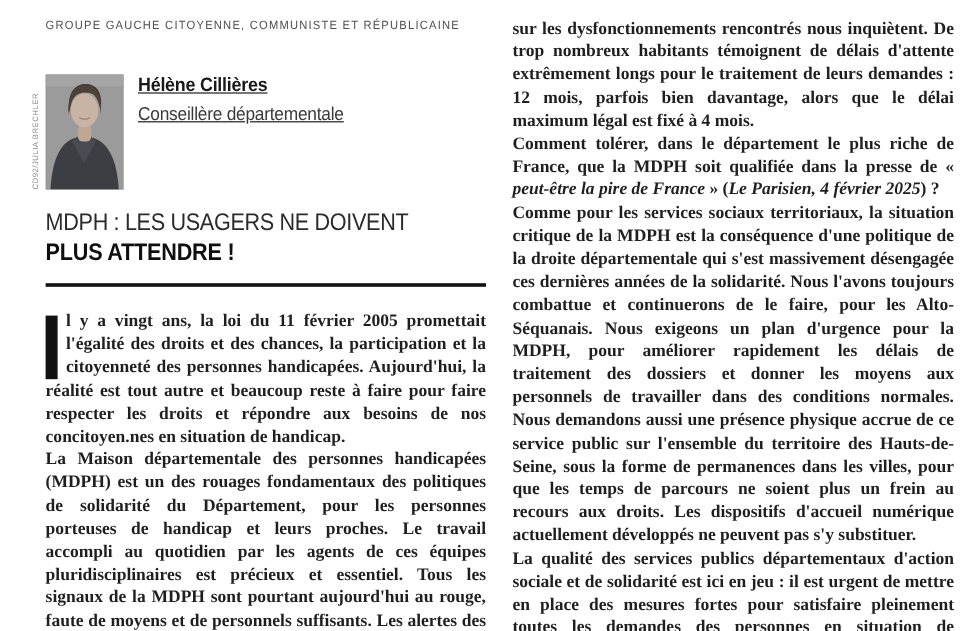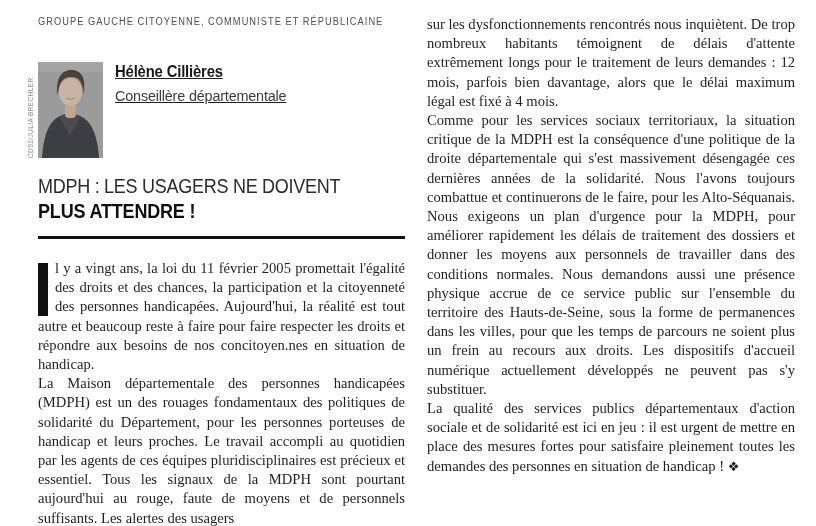--- a/index.html
+++ b/index.html
@@ -53,21 +53,21 @@
     transform:scaleX(0.90);transform-origin:0 0;line-height:24px;margin-top:1px;
   }
   .rule{position:absolute;top:236px;left:0;width:367px;height:3px;background:#121212;}
   .body-left{position:absolute;top:259px;left:0;width:367px;}
 
   
   .col-right{position:absolute;left:427px;top:15px;width:368px;}
 
   
   .body-para{
-    margin:0;font-size:14.6px;line-height:19.2px;text-align:justify;color:#1f1f1f;
+    margin:0;font-size:14.6px;line-height:19.2px;text-align:justify;color:#1f1f1f;font-weight:bold;
   }
   .body-para .it{font-style:italic;}
   .dropcap{
     float:left;width:10px;height:53px;background:#111;color:transparent;
     overflow:hidden;margin:4px 7px 0 0;
   }
   .endmark{font-style:normal;font-size:13px;color:#111;letter-spacing:0;}
 </style>
 </head>
 <body>
@@ -112,17 +112,18 @@
     <div class="rule"></div>
 
     <div class="body-left" id="body-left">
         <p class="body-para"><span class="dropcap">I</span><span>l y a vingt ans, la loi du 11 février 2005 promettait l'égalité des droits et des chances, la participation et la citoyenneté des personnes handicapées. Aujourd'hui, la réalité est tout autre et beaucoup reste à faire pour faire respecter les droits et répondre aux besoins de nos concitoyen.nes en situation de handicap.</span></p>
         <p class="body-para"><span>La Maison départementale des personnes handicapées (MDPH) est un des rouages fondamentaux des politiques de solidarité du Département, pour les personnes porteuses de handicap et leurs proches. Le travail accompli au quotidien par les agents de ces équipes pluridisciplinaires est précieux et essentiel. Tous les signaux de la MDPH sont pourtant aujourd'hui au rouge, faute de moyens et de personnels suffisants. Les alertes des usagers</span></p>
       </div>
   </div>
 
   <div class="col-right" id="body-right">
       <p class="body-para"><span>sur les dysfonctionnements rencontrés nous inquiètent. De trop nombreux habitants témoignent de délais d'attente extrêmement longs pour le traitement de leurs demandes : 12 mois, parfois bien davantage, alors que le délai maximum légal est fixé à 4 mois.</span></p>
+      <p class="body-para"><span>Comment tolérer, dans le département le plus riche de France, que la MDPH soit qualifiée dans la presse de « </span><span class="it">peut-être la pire de France</span><span> » (</span><span class="it">Le Parisien, 4 février 2025</span><span>) ?</span></p>
       <p class="body-para"><span>Comme pour les services sociaux territoriaux, la situation critique de la MDPH est la conséquence d'une politique de la droite départementale qui s'est massivement désengagée ces dernières années de la solidarité. Nous l'avons toujours combattue et continuerons de le faire, pour les Alto-Séquanais. Nous exigeons un plan d'urgence pour la MDPH, pour améliorer rapidement les délais de traitement des dossiers et donner les moyens aux personnels de travailler dans des conditions normales. Nous demandons aussi une présence physique accrue de ce service public sur l'ensemble du territoire des Hauts-de-Seine, sous la forme de permanences dans les villes, pour que les temps de parcours ne soient plus un frein au recours aux droits. Les dispositifs d'accueil numérique actuellement développés ne peuvent pas s'y substituer.</span></p>
       <p class="body-para"><span>La qualité des services publics départementaux d'action sociale et de solidarité est ici en jeu : il est urgent de mettre en place des mesures fortes pour satisfaire pleinement toutes les demandes des personnes en situation de handicap ! </span><span class="endmark">❖</span></p>
     </div>
 
 </div>
 
 </body></html>

